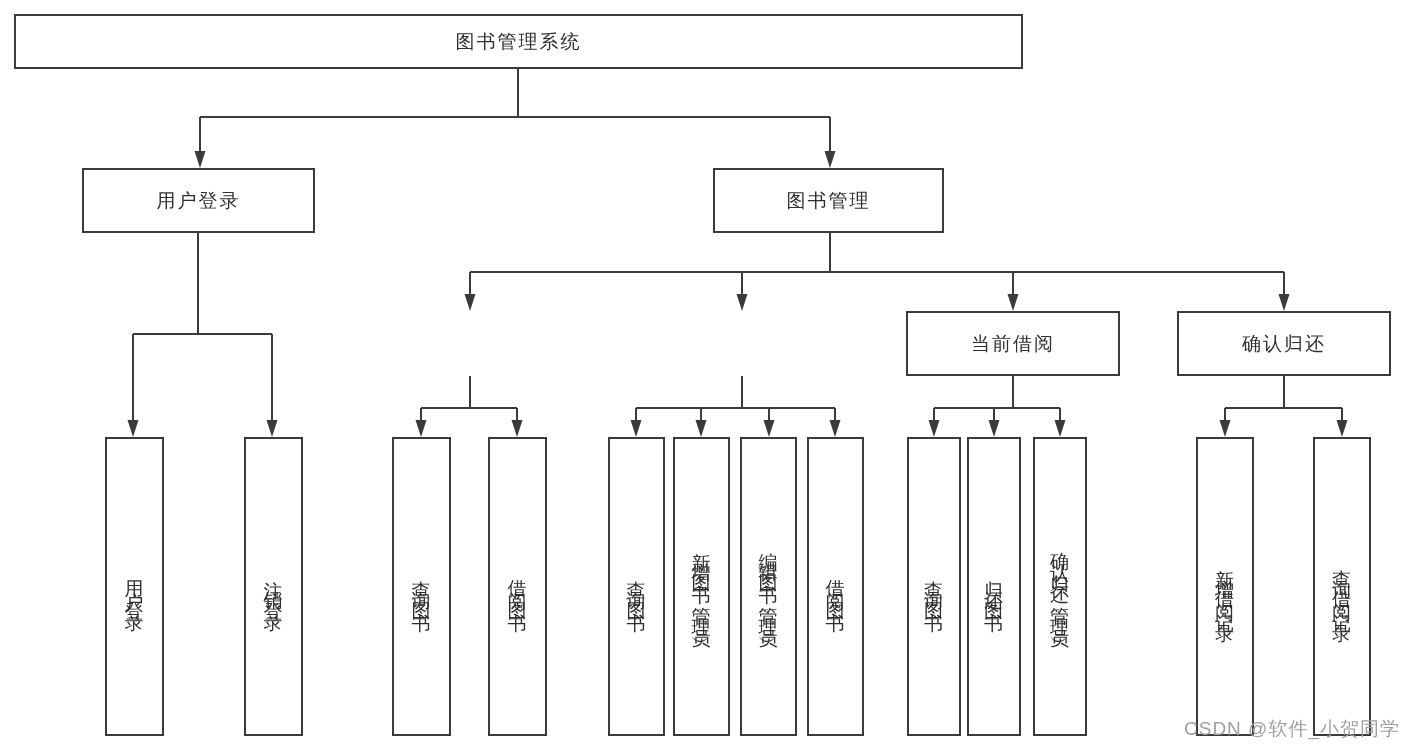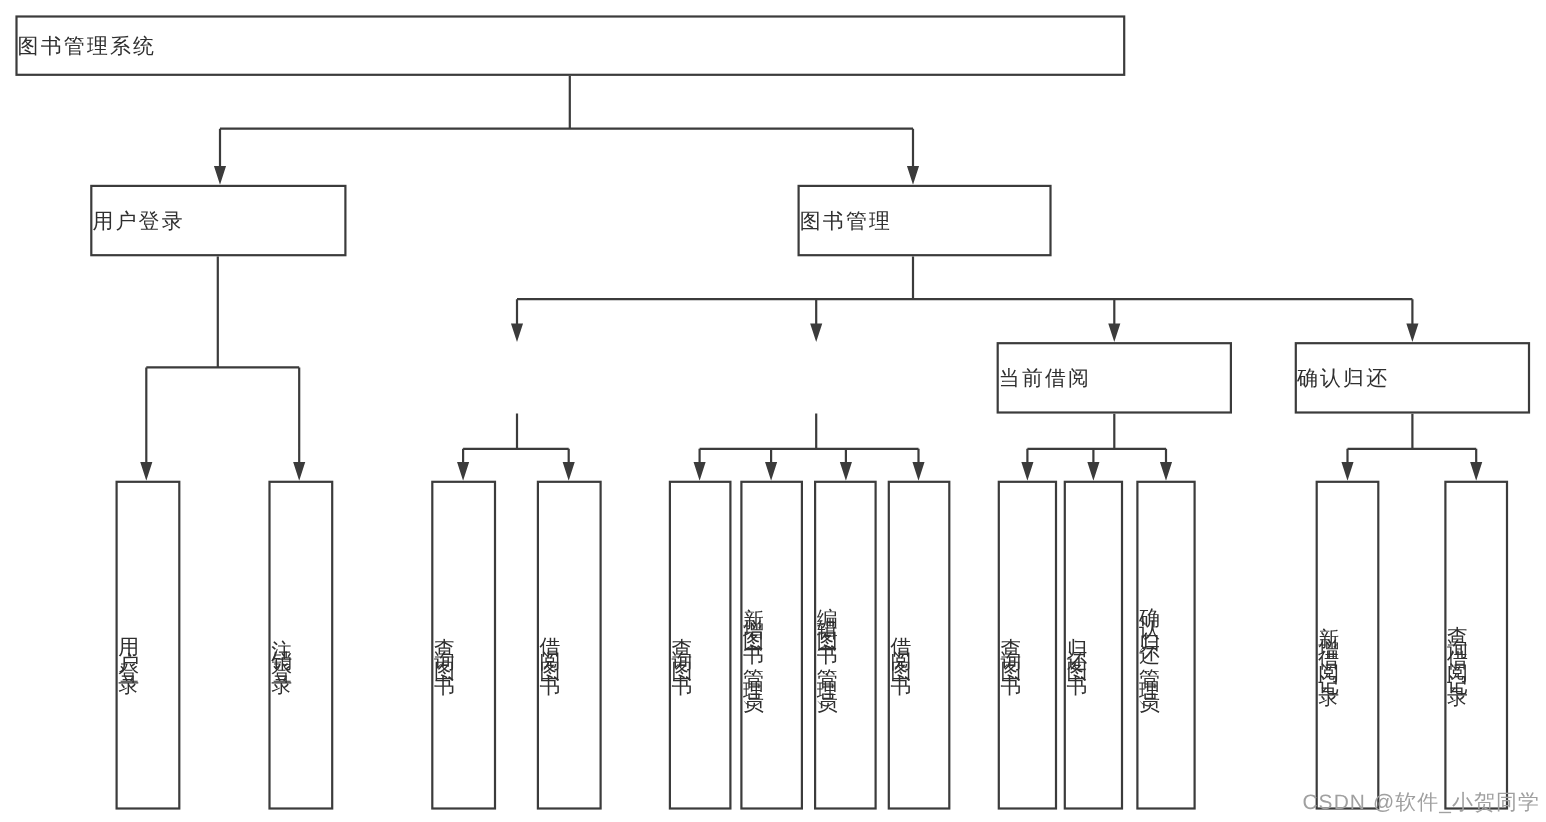--- a/index.html
+++ b/index.html
@@ -23,20 +23,21 @@
     height: 747px;
     pointer-events: none;
   }
   .box {
     position: absolute;
     box-sizing: border-box;
     border: 2px solid #3b3b3b;
     background: #ffffff;
     display: flex;
     align-items: center;
+    justify-content: center;
     color: #2f2f2f;
   }
   .hbox span {
     font-size: 19px;
     letter-spacing: 2px;
     white-space: nowrap;
   }
   .leaf span {
     writing-mode: vertical-rl;
     text-orientation: mixed;
@@ -77,21 +78,21 @@
              M1225 437l-5.5-17h11z M1342 437l-5.5-17h11z"></path>
   </svg>
 
   <div class="box hbox" style="left:14px; top:14px; width:1009px; height:55px;">
     <span>图书管理系统</span>
   </div>
 
   <div class="box hbox" style="left:82px; top:168px; width:233px; height:65px;">
     <span>用户登录</span>
   </div>
-  <div class="box hbox" style="left:713px; top:168px; width:231px; height:65px;margin-left:12px;">
+  <div class="box hbox" style="left:713px; top:168px; width:231px; height:65px;">
     <span>图书管理</span>
   </div>
 
   <div class="box hbox" style="left:906px; top:311px; width:214px; height:65px;">
     <span>当前借阅</span>
   </div>
   <div class="box hbox" style="left:1177px; top:311px; width:214px; height:65px;">
     <span>确认归还</span>
   </div>
 

